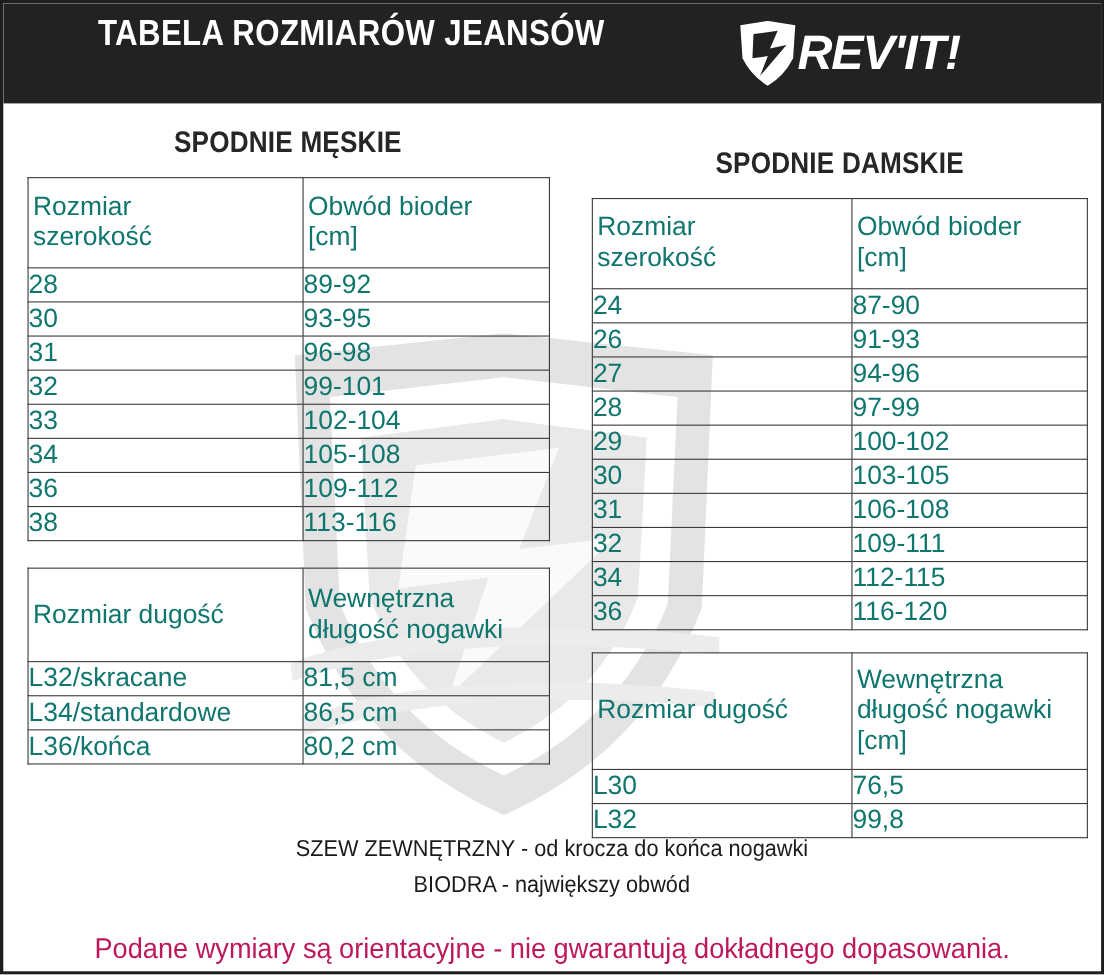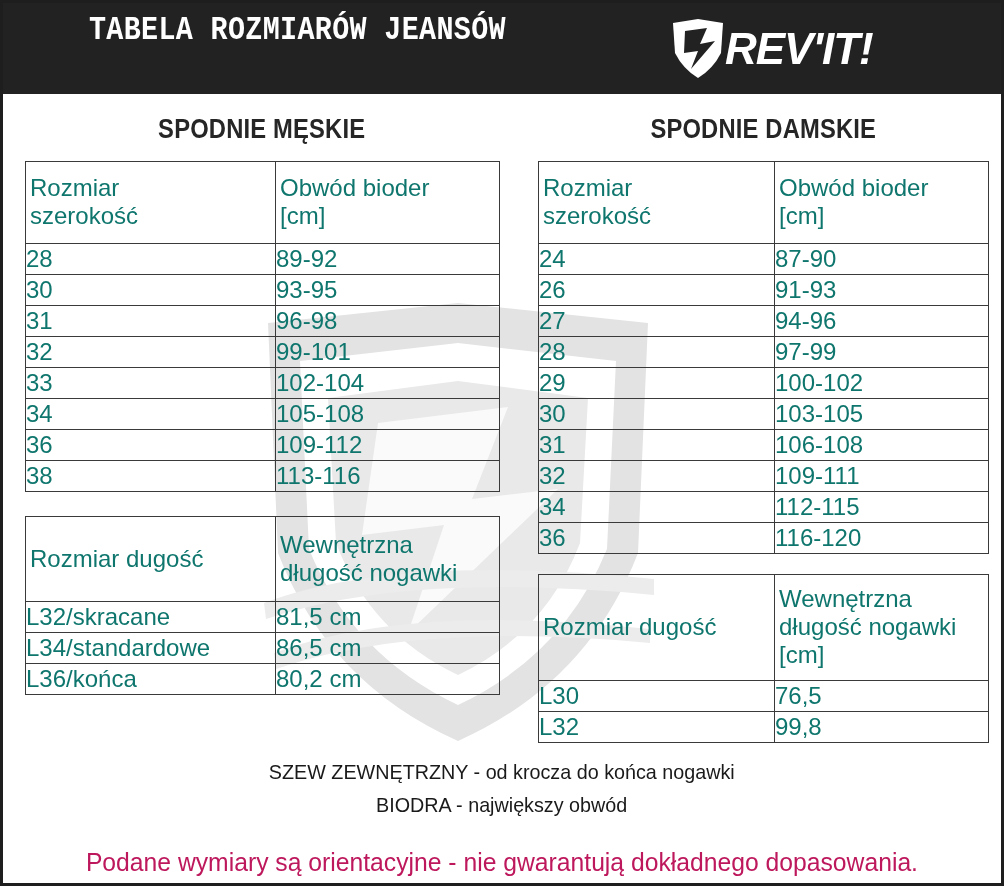--- a/index.html
+++ b/index.html
@@ -26,21 +26,21 @@
     background:#222222;
     display:flex;
     align-items:center;
   }
   .header-title{
     position:absolute;
     left:86px;
     top:50%;
     transform:translateY(-50%);
     color:#ffffff;
-    font-family:Liberation Mono, monospace;
+    font-family:Liberation Sans, sans-serif;
     font-weight:bold;
     font-size:33px;
     letter-spacing:0.4px;
     transform-origin:left center;
     white-space:nowrap;
   }
   .header-title span{display:inline-block;transform:scaleX(0.86) translateY(-50%);transform-origin:left center;}
   .logo-wrap{
     position:absolute;
     left:668px;
@@ -77,21 +77,21 @@
   .content{
     position:absolute;
     left:0; top:91px;
     width:998px;
     height:789px;
     z-index:2;
   }
 
   .col{position:absolute;top:0;}
   .col-left{left:22px;width:474px;}
-  .col-right{left:535px;width:450px;}
+  .col-right{left:535px;width:450px;margin-top:19px;}
 
   .section-title{
     text-align:center;
     font-family:"Liberation Sans Narrow","Liberation Sans",sans-serif;
     font-weight:bold;
     font-size:27px;
     color:#262626;
     letter-spacing:0.2px;
     white-space:nowrap;
   }

